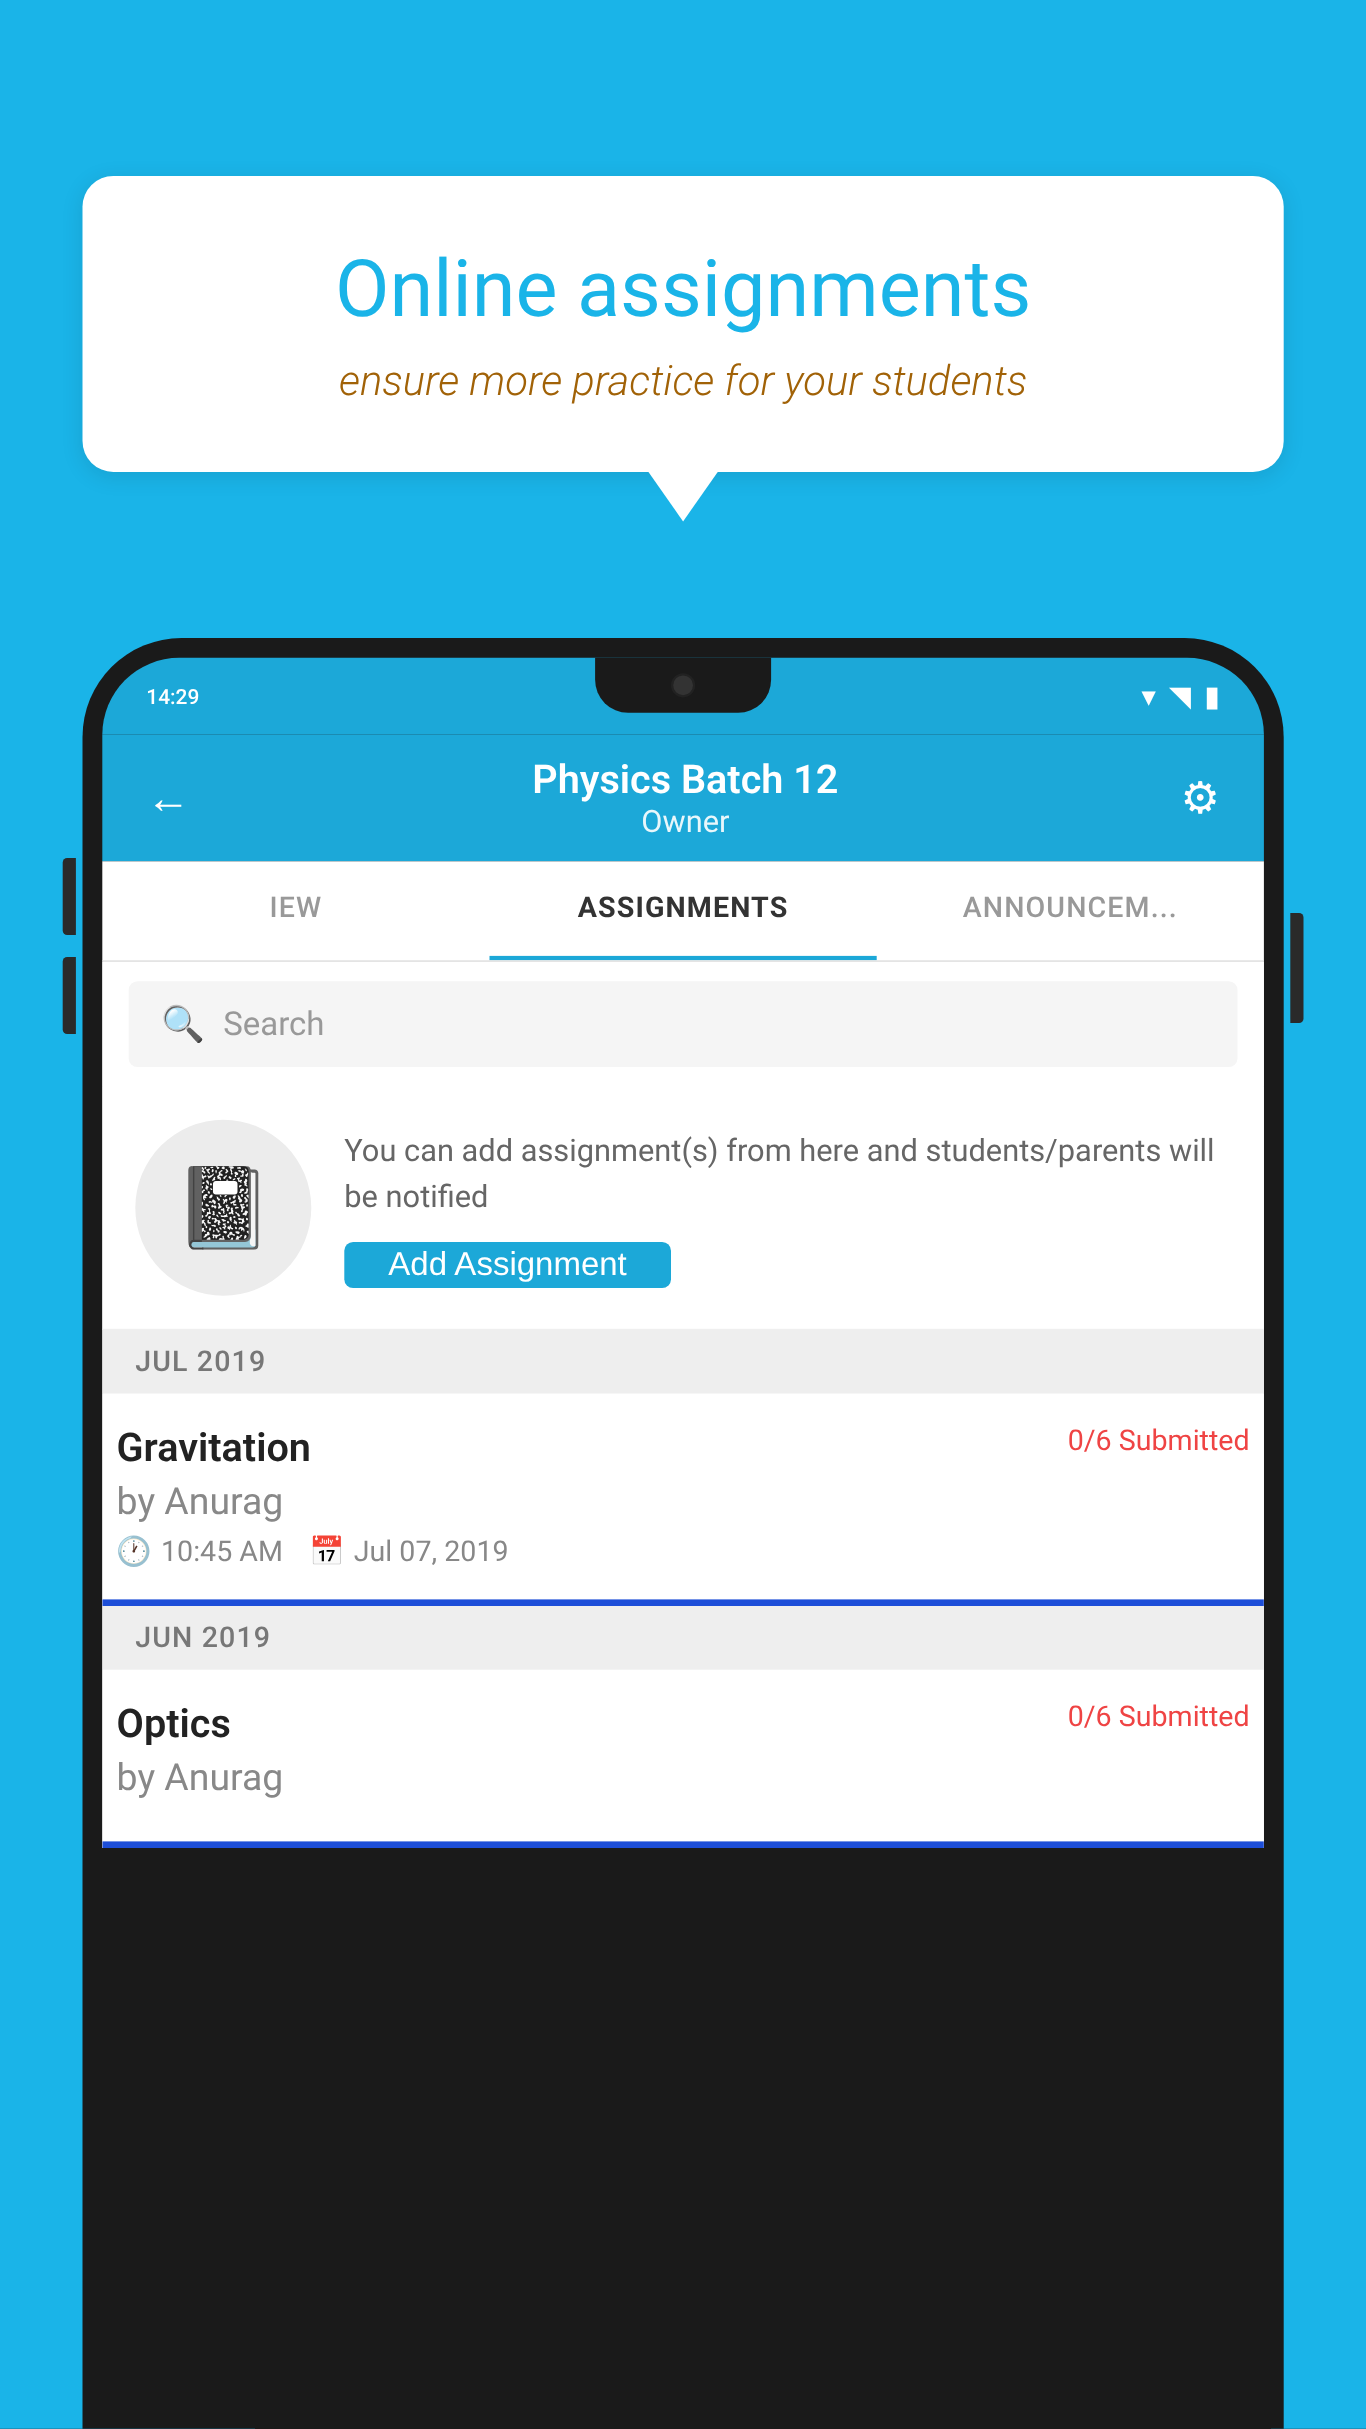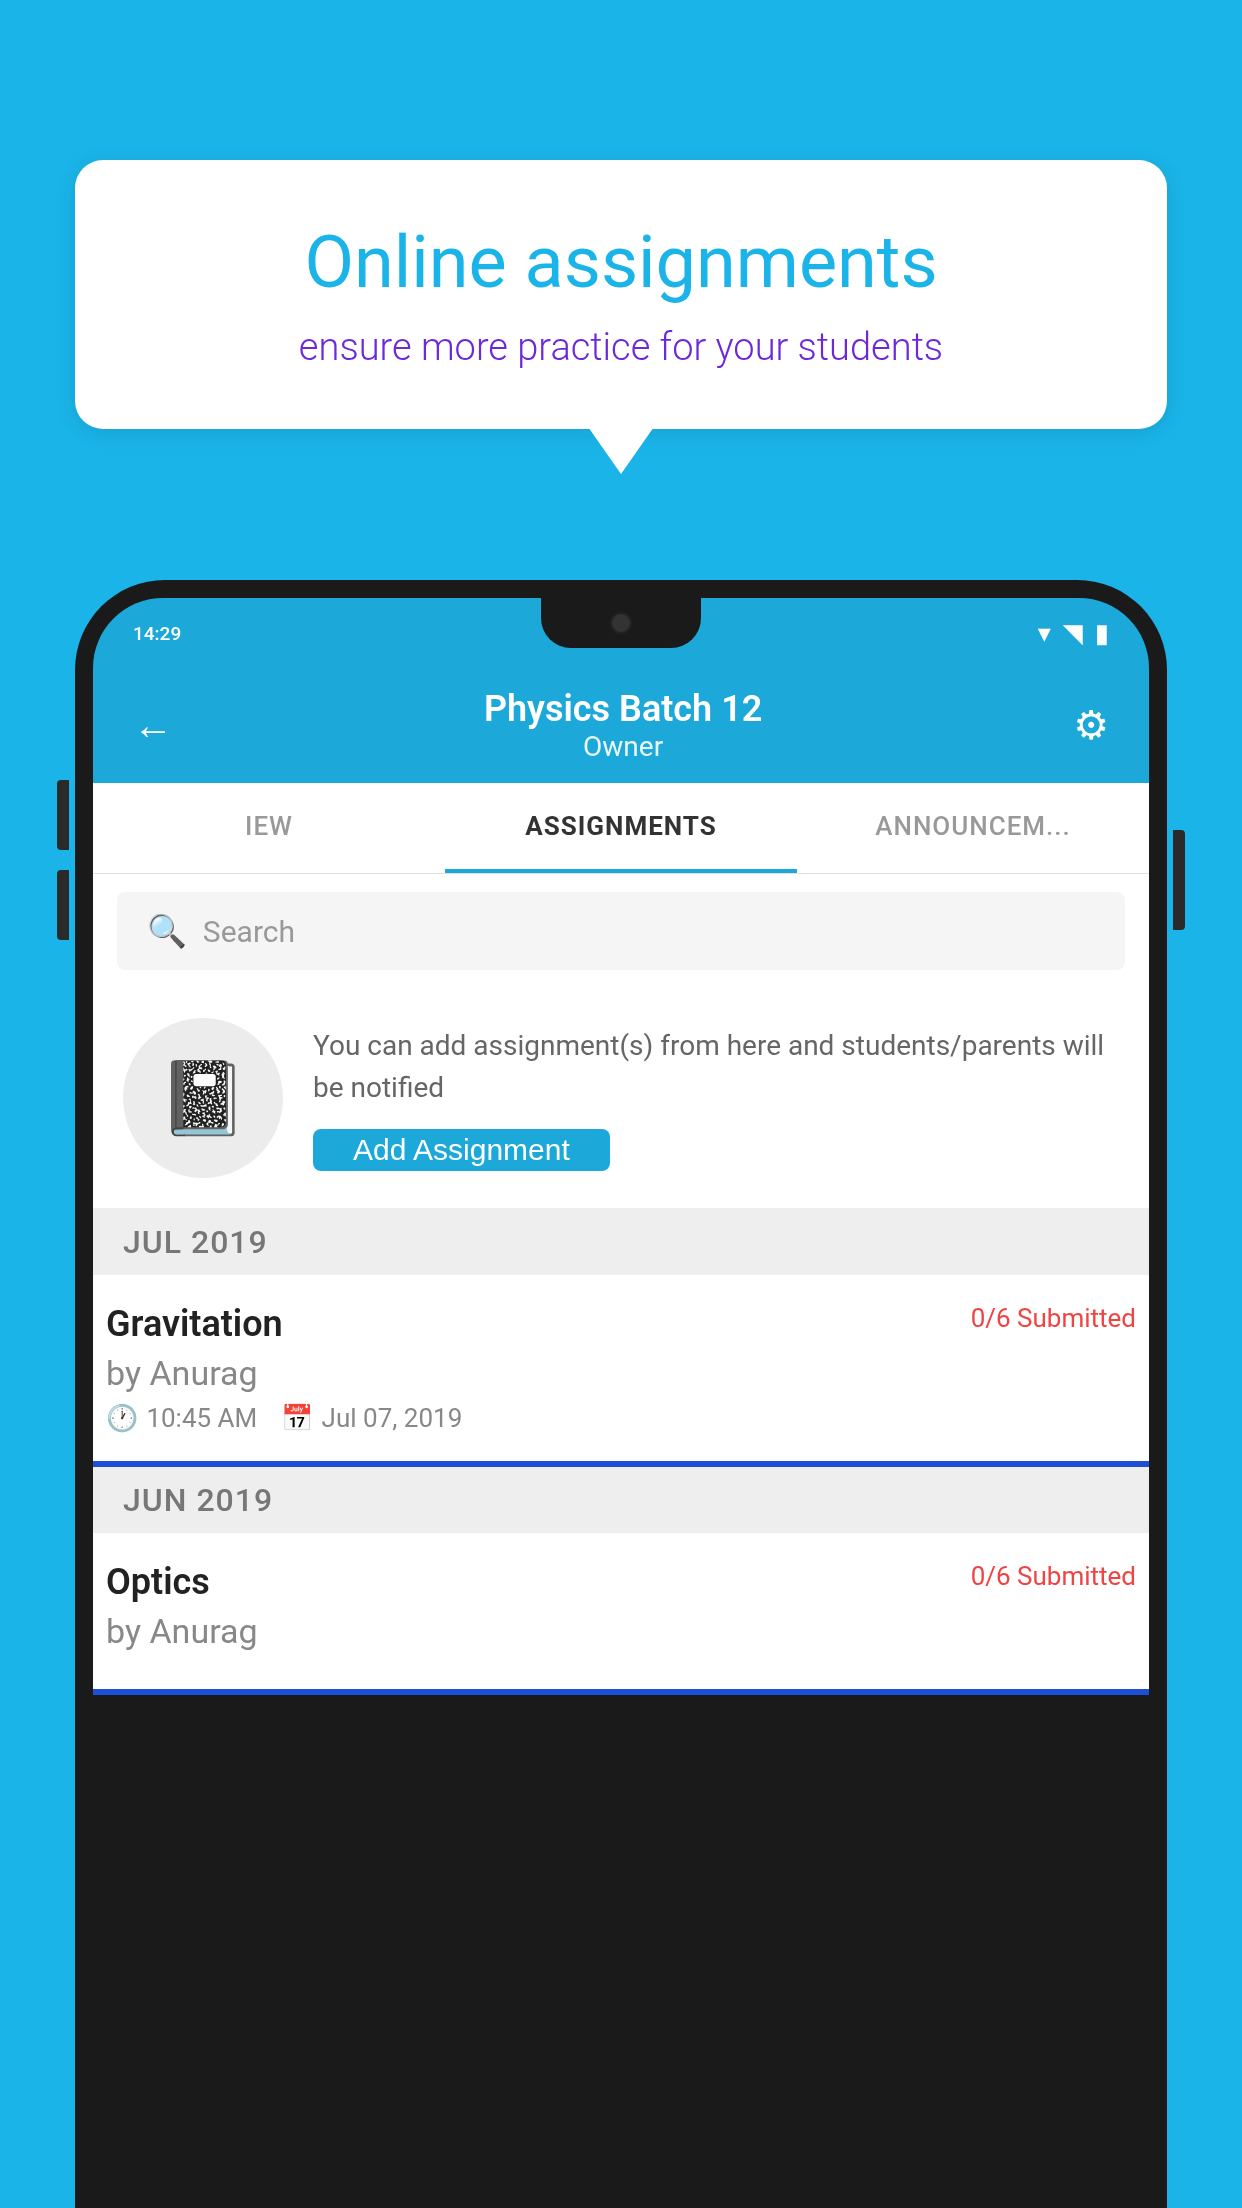--- a/index.html
+++ b/index.html
@@ -45,22 +45,23 @@
 
     .speech-bubble h1 {
       font-size: 72px;
       color: #1ab4e8;
       font-weight: 400;
       margin-bottom: 20px;
     }
 
     .speech-bubble p {
       font-size: 38px;
-      color: #6d28d9;
+      color: #a16207;
       font-weight: 300;
+      font-style: italic;
     }
 
     
     .phone-wrapper {
       position: absolute;
       top: 580px;
       left: 75px;
       right: 75px;
       bottom: 0px;
     }
@@ -262,21 +263,21 @@
       padding: 4px 40px;
       font-size: 30px;
       font-weight: 500;
       cursor: pointer;
     }
 
     
     .section-header {
       background: #eeeeee;
       padding: 14px 30px;
-      font-size: 32px;
+      font-size: 26px;
       color: #777;
       font-weight: 500;
       letter-spacing: 1px;
     }
 
     
     .assignment-item {
       background: white;
       padding: 28px 13px;
       border-bottom: 6px solid #1d4ed8;

